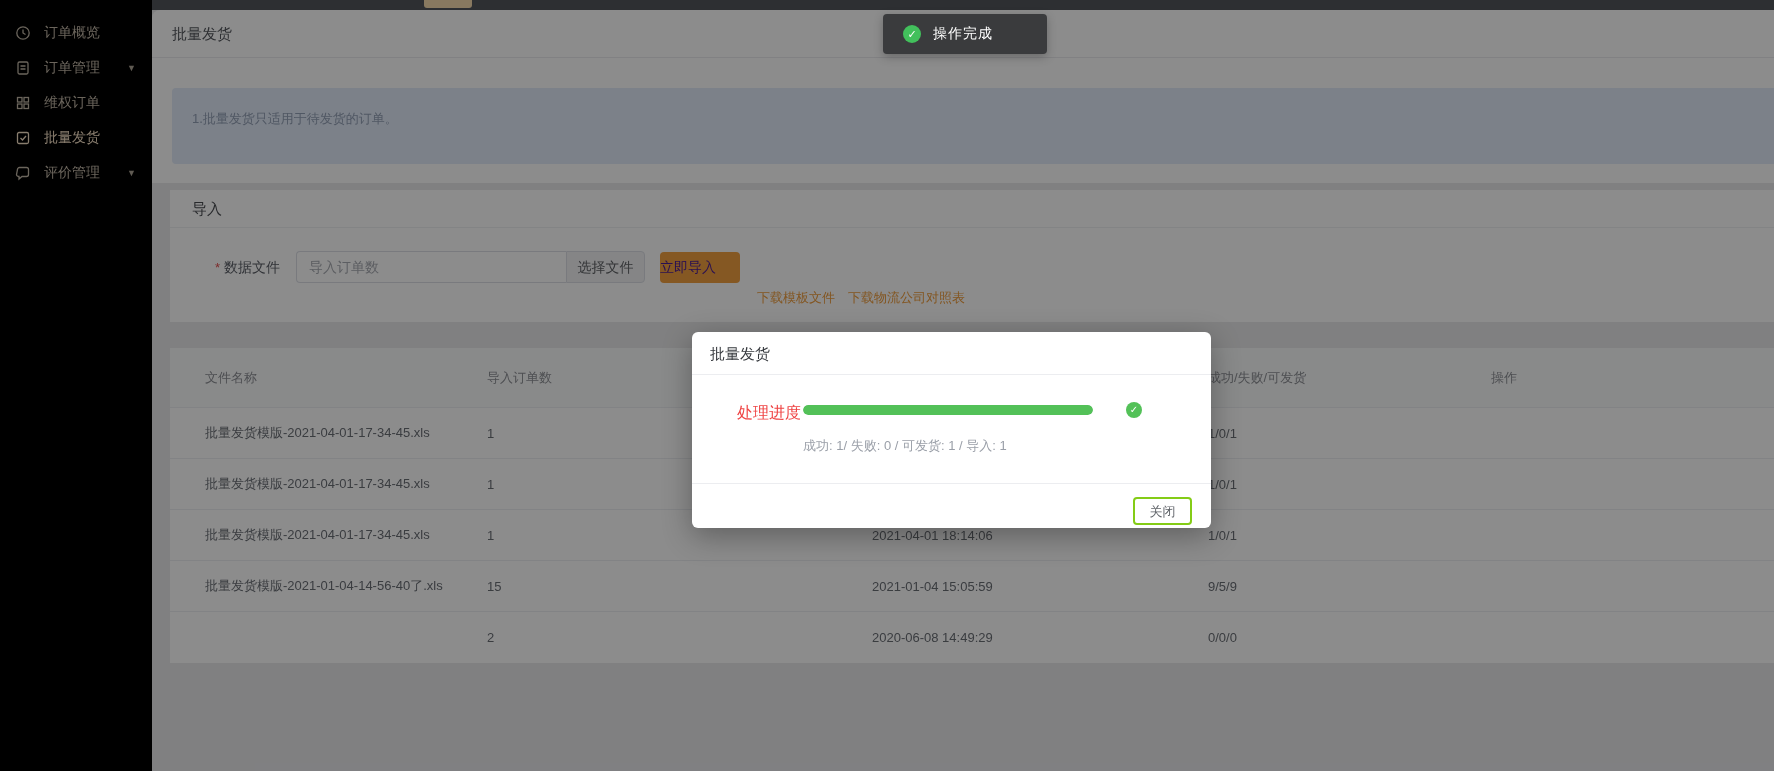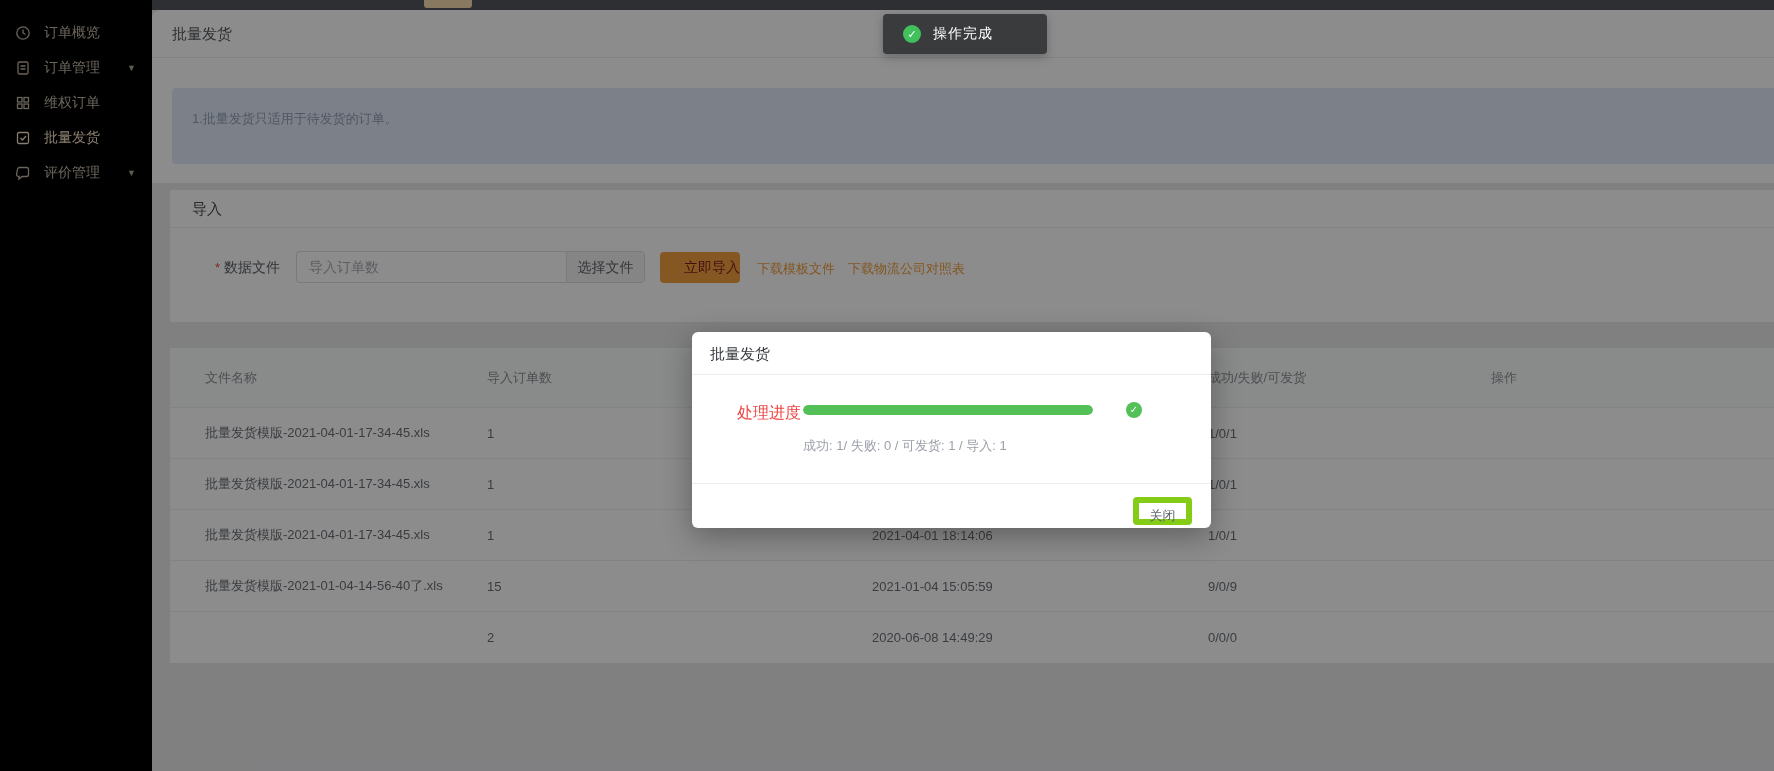--- a/index.html
+++ b/index.html
@@ -52,25 +52,25 @@
     border: 1px solid #dcdfe6; border-right: none; border-radius: 4px 0 0 4px; background: #fff;
     font-size: 14px; color: #a8abb2; line-height: 30px; padding-left: 12px;
   }
   .choose-btn {
     position: absolute; left: 396px; top: 0; width: 79px; height: 32px;
     background: #f2f3f5; border: 1px solid #dcdfe6; border-radius: 0 4px 4px 0;
     font-size: 14px; color: #606266; text-align: center; line-height: 30px; cursor: pointer;
   }
   .submit-btn {
     position: absolute; left: 490px; top: 1px; width: 80px; height: 31px;
-    background: #f2a140; border-radius: 4px; color: #7f1d1d; font-size: 14px;
-    text-align: right; line-height: 31px; cursor: pointer;
+    background: #f2a140; border-radius: 4px; color: #4c1d95; font-size: 14px;
+    text-align: left; line-height: 31px; cursor: pointer;
   }
   .dl-links { position: absolute; left: 587px; top: 9px; display: flex; gap: 13px; }
-  .dl-link { font-size: 13px; color: #ee9d3e; cursor: pointer; text-decoration: none; }
+  .dl-link { font-size: 13px; color: #ee9d3e; cursor: pointer; text-decoration: none; margin-top: 29px; }
 
   .table-card { position: absolute; left: 18px; right: 0; top: 348px; height: 315px; background: #fff; }
   .t-row { position: relative; height: 51px; border-top: 1px solid #edeff2; }
   .t-head { position: relative; height: 59px; border-top: none; background: #fafbfc; }
   .t-cell { position: absolute; top: 50%; transform: translateY(-50%); font-size: 13px; color: #6b6f76; white-space: nowrap; }
   .t-head .t-cell { color: #8d9095; }
   .c1 { left: 27px; margin-left: 8px; } .c2 { left: 317px; } .c3 { left: 702px; } .c4 { left: 1038px; } .c5 { left: 1321px; }
 
   
   .overlay { position: absolute; inset: 0; background: rgba(0,0,0,0.45); z-index: 10; }
@@ -90,21 +90,21 @@
   }
   .prog-fill { height: 100%; background: #53c158; border-radius: 5px; }
   .prog-check {
     position: absolute; left: 434px; top: 70px; width: 16px; height: 16px; border-radius: 50%;
     background: #53c158; color: #fff; font-size: 10px; line-height: 16px; text-align: center;
   }
   .status-line { position: absolute; left: 111px; top: 105px; font-size: 13px; color: #9a9fa8; }
   .modal-fd { position: absolute; left: 0; right: 0; top: 151px; height: 1px; background: #ecedf0; }
   .close-btn {
     position: absolute; right: 19px; top: 165px; width: 59px; height: 28px;
-    background: #fff; border: 6px solid #84cc16; border-radius: 4px;
+    background: #fff; border: 2px solid #84cc16; border-radius: 4px;
     font-size: 13px; color: #5f6368; text-align: center; line-height: 26px; cursor: pointer;
   }
 
   
   .toast {
     position: absolute; left: 883px; top: 14px; width: 164px; height: 40px;
     background: #3a3b3d; border-radius: 4px; z-index: 40;
     display: flex; align-items: center; padding-left: 20px;
     box-shadow: 0 3px 10px rgba(0,0,0,0.25);
   }
@@ -222,21 +222,21 @@
       <span class="t-cell c1">批量发货模版-2021-04-01-17-34-45.xls</span>
       <span class="t-cell c2">1</span>
       <span class="t-cell c3">2021-04-01 18:14:06</span>
       <span class="t-cell c4">1/0/1</span>
       <span class="t-cell c5"></span>
     </div>
     <div class="t-row">
       <span class="t-cell c1">批量发货模版-2021-01-04-14-56-40了.xls</span>
       <span class="t-cell c2">15</span>
       <span class="t-cell c3">2021-01-04 15:05:59</span>
-      <span class="t-cell c4">9/0/9</span>
+      <span class="t-cell c4">9/5/9</span>
       <span class="t-cell c5"></span>
     </div>
     <div class="t-row">
       <span class="t-cell c1"></span>
       <span class="t-cell c2">2</span>
       <span class="t-cell c3">2020-06-08 14:49:29</span>
       <span class="t-cell c4">0/0/0</span>
       <span class="t-cell c5"></span>
     </div>
   </div>

